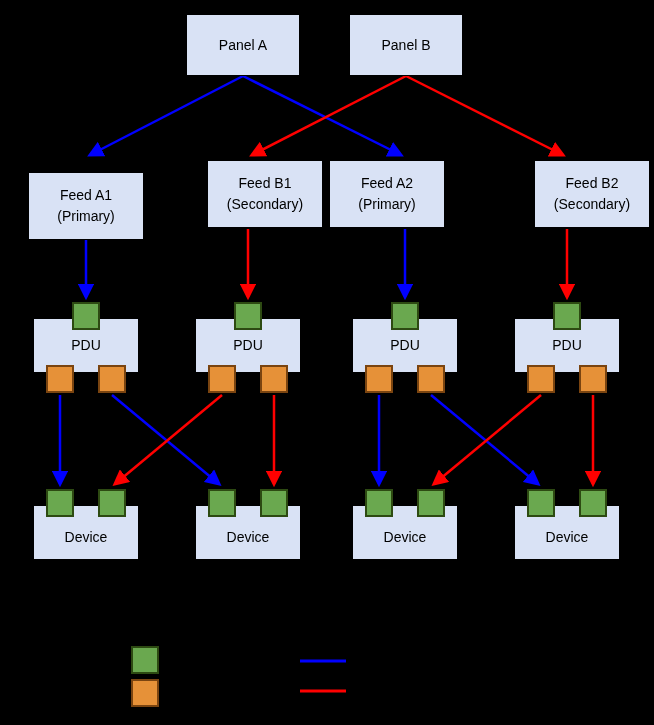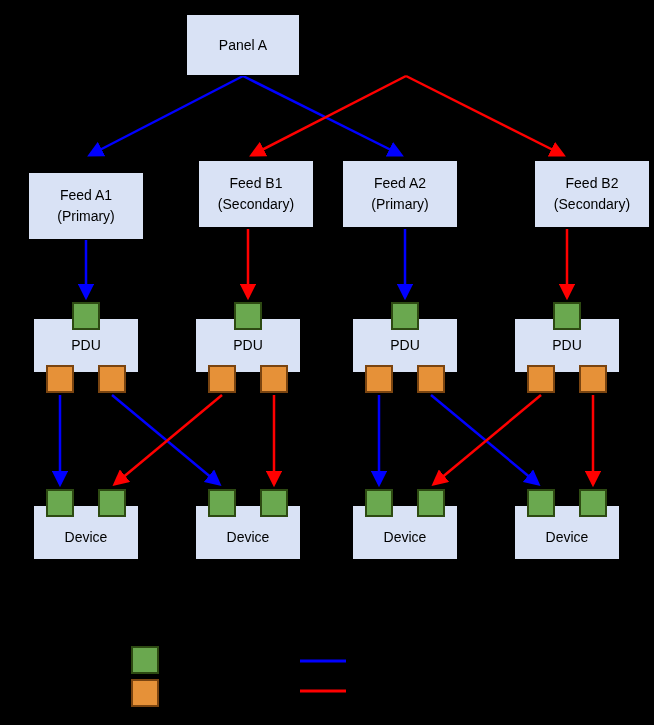--- a/index.html
+++ b/index.html
@@ -81,30 +81,33 @@
     <line class="s" x1="541" y1="395" x2="434" y2="484" marker-end="url(#mred)"></line>
     <line class="s" x1="593" y1="395" x2="593" y2="484" marker-end="url(#mred)"></line>
 
     <line class="p legend" x1="300" y1="661" x2="346" y2="661"></line>
     <line class="s legend" x1="300" y1="691" x2="346" y2="691"></line>
   </svg>
 
   <div class="node" style="left:186px;top:14px;width:114px;height:62px">
     <span>Panel A</span>
   </div>
+  <div class="node" style="left:349px;top:14px;width:114px;height:62px">
+    <span>Panel B</span>
+  </div>
 
   <div class="node" style="left:28px;top:172px;width:116px;height:68px">
     <span>Feed A1</span>
     <span>(Primary)</span>
   </div>
-  <div class="node" style="left:198px;top:160px;width:116px;height:68px">
+  <div class="node" style="left:207px;top:160px;width:116px;height:68px">
     <span>Feed B1</span>
     <span>(Secondary)</span>
   </div>
-  <div class="node" style="left:342px;top:160px;width:116px;height:68px">
+  <div class="node" style="left:329px;top:160px;width:116px;height:68px">
     <span>Feed A2</span>
     <span>(Primary)</span>
   </div>
   <div class="node" style="left:534px;top:160px;width:116px;height:68px">
     <span>Feed B2</span>
     <span>(Secondary)</span>
   </div>
 
   <div class="node" style="left:33px;top:318px;width:106px;height:55px">
     <span>PDU</span>

